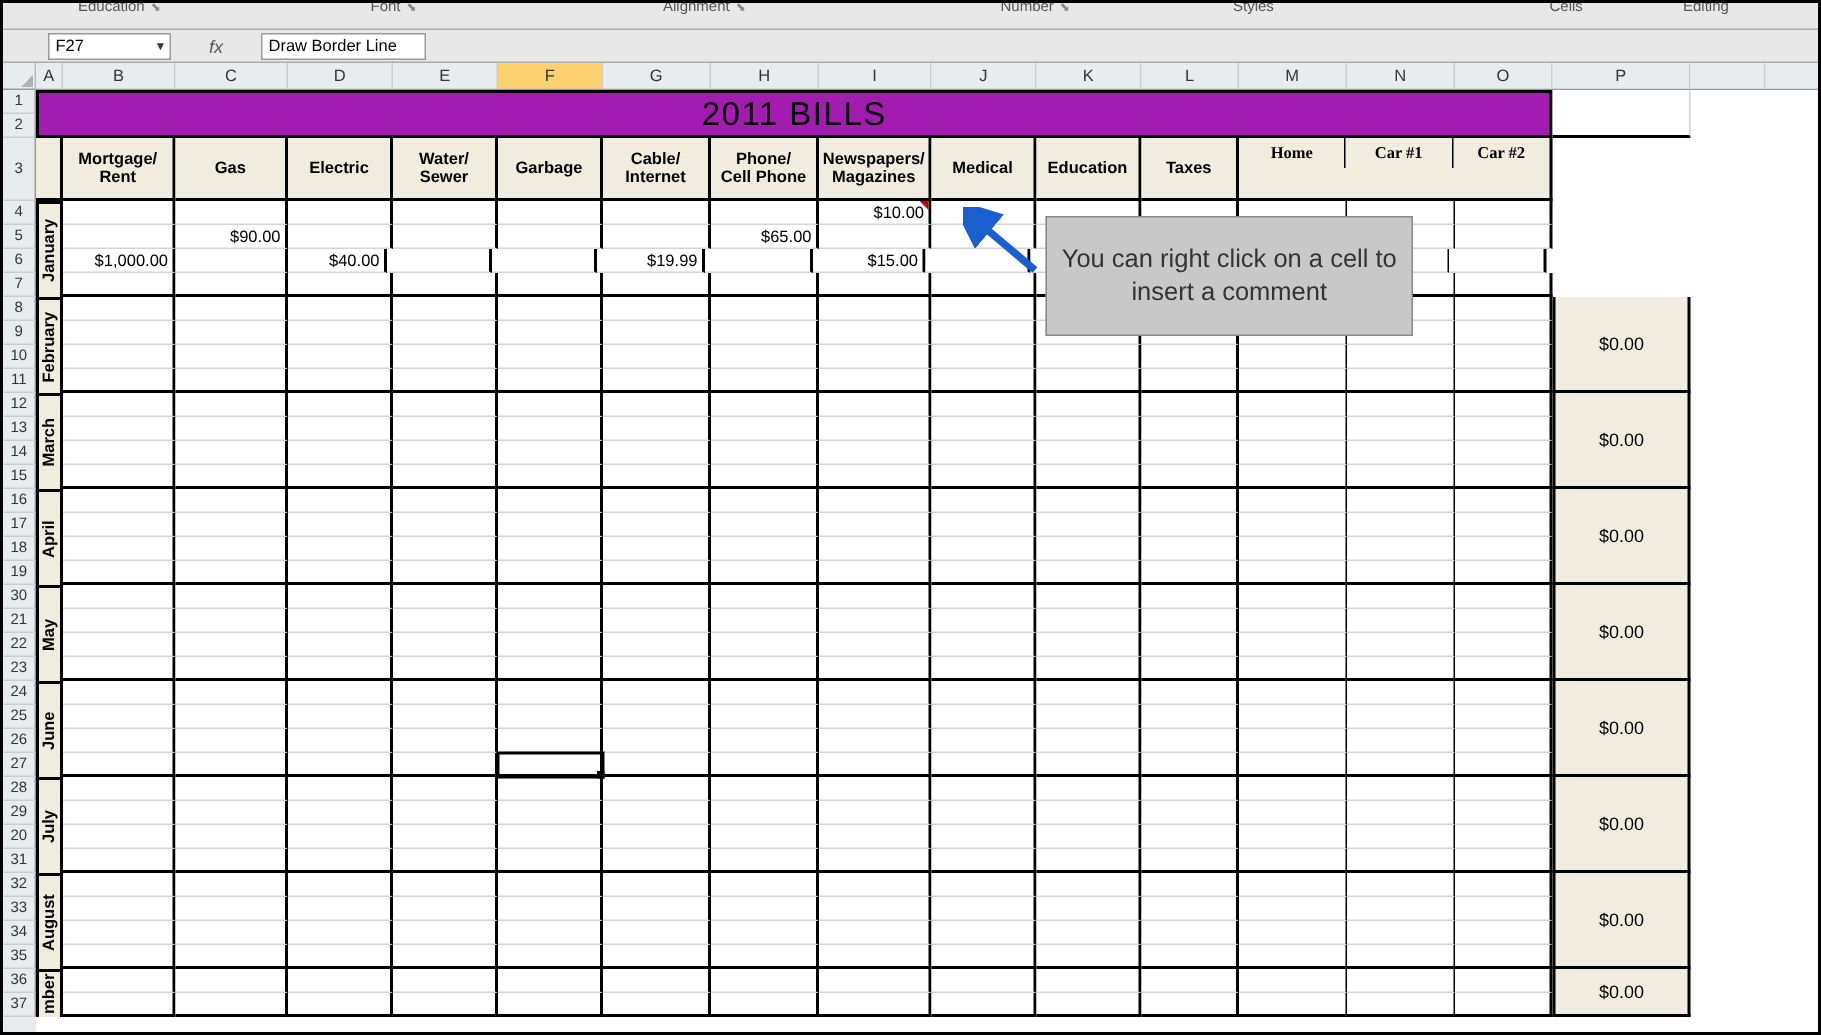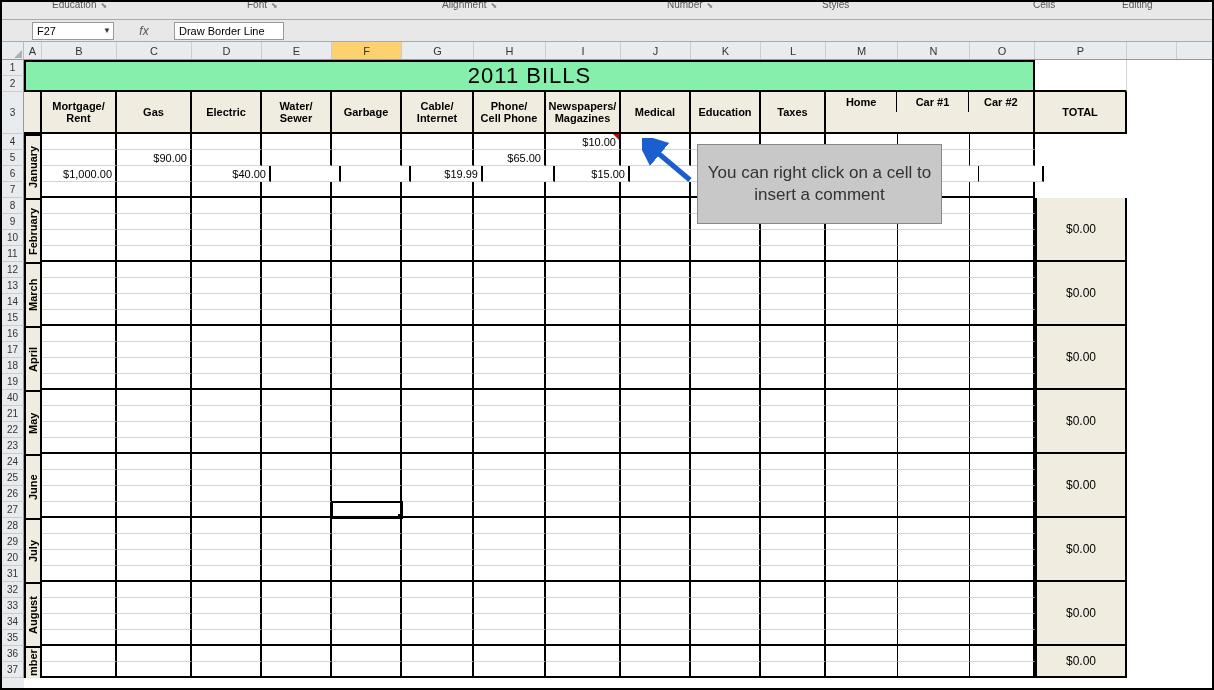--- a/index.html
+++ b/index.html
@@ -147,21 +147,21 @@
     flex-shrink: 0;
     padding: 0 3px;
     font-size: 11px;
     display: flex;
     align-items: center;
     justify-content: flex-end;
     background: #fff;
     position: relative;
   }
   .title-cell {
-    background: #86efac;
+    background: #a21caf;
     font-size: 22px;
     justify-content: center;
     font-family: Arial, sans-serif;
     letter-spacing: 1px;
     border: 2px solid #000;
   }
   .hdr-cell {
     background: #f0ece0;
     justify-content: center;
     text-align: center;
@@ -298,21 +298,21 @@
         <div class="rh" style="height: 16px;">10</div>
         <div class="rh" style="height: 16px;">11</div>
         <div class="rh" style="height: 16px;">12</div>
         <div class="rh" style="height: 16px;">13</div>
         <div class="rh" style="height: 16px;">14</div>
         <div class="rh" style="height: 16px;">15</div>
         <div class="rh" style="height: 16px;">16</div>
         <div class="rh" style="height: 16px;">17</div>
         <div class="rh" style="height: 16px;">18</div>
         <div class="rh" style="height: 16px;">19</div>
-        <div class="rh" style="height: 16px;">40</div>
+        <div class="rh" style="height: 16px;">30</div>
         <div class="rh" style="height: 16px;">21</div>
         <div class="rh" style="height: 16px;">22</div>
         <div class="rh" style="height: 16px;">23</div>
         <div class="rh" style="height: 16px;">24</div>
         <div class="rh" style="height: 16px;">25</div>
         <div class="rh" style="height: 16px;">26</div>
         <div class="rh" style="height: 16px;">27</div>
         <div class="rh" style="height: 16px;">28</div>
         <div class="rh" style="height: 16px;">29</div>
         <div class="rh" style="height: 16px;">20</div>
@@ -341,27 +341,26 @@
           <div class="cell hdr-cell" style="width: 72px; height: 42px; white-space: pre-line;">Cable/
 Internet</div>
           <div class="cell hdr-cell" style="width: 72px; height: 42px; white-space: pre-line;">Phone/
 Cell Phone</div>
           <div class="cell hdr-cell" style="width: 75px; height: 42px; white-space: pre-line;">Newspapers/
 Magazines</div>
           <div class="cell hdr-cell" style="width: 70px; height: 42px; white-space: pre-line;">Medical</div>
           <div class="cell hdr-cell" style="width: 70px; height: 42px; white-space: pre-line;">Education</div>
           <div class="cell hdr-cell" style="width: 65px; height: 42px; white-space: pre-line;">Taxes</div>
           <div style="width: 209px; height: 42px; display: flex; flex-direction: column; border-right: 2px solid rgb(0, 0, 0); border-bottom: 2px solid rgb(0, 0, 0); background: rgb(240, 236, 224);">
-            <div style="display: flex; height: 20px;">
+            <div style="display: flex; height: 20px; font-family: Liberation Serif, serif;">
               <div style="width: 72px; display: flex; align-items: center; justify-content: center; font-weight: bold; font-size: 11px; border-right: 1px solid rgb(0, 0, 0);">Home</div>
               <div style="width: 72px; display: flex; align-items: center; justify-content: center; font-weight: bold; font-size: 11px; border-right: 1px solid rgb(0, 0, 0);">Car #1</div>
               <div style="width: 65px; display: flex; align-items: center; justify-content: center; font-weight: bold; font-size: 11px;">Car #2</div>
             </div>
           </div>
-          <div class="cell hdr-cell" style="width: 92px; height: 42px;">TOTAL</div>
         </div>
         <div class="row">
           <div class="cell month-cell" style="width: 18px; height: 64px;">January</div>
           <div style="display: flex; flex-direction: column;">
             <div class="row">
               <div class="cell " style="width: 75px; height: 16px; border-right: 2px solid rgb(0, 0, 0);"></div>
               <div class="cell " style="width: 75px; height: 16px; border-right: 2px solid rgb(0, 0, 0);"></div>
               <div class="cell " style="width: 70px; height: 16px; border-right: 2px solid rgb(0, 0, 0);"></div>
               <div class="cell " style="width: 70px; height: 16px; border-right: 2px solid rgb(0, 0, 0);"></div>
               <div class="cell " style="width: 70px; height: 16px; border-right: 2px solid rgb(0, 0, 0);"></div>
@@ -387,21 +386,21 @@
               <div class="cell " style="width: 70px; height: 16px; border-right: 2px solid rgb(0, 0, 0);"></div>
               <div class="cell " style="width: 70px; height: 16px; border-right: 2px solid rgb(0, 0, 0);"></div>
               <div class="cell " style="width: 65px; height: 16px; border-right: 2px solid rgb(0, 0, 0);"></div>
               <div class="cell " style="width: 72px; height: 16px; border-right: 1px solid rgb(0, 0, 0);"></div>
               <div class="cell " style="width: 72px; height: 16px; border-right: 1px solid rgb(0, 0, 0);"></div>
               <div class="cell " style="width: 65px; height: 16px; border-right: 2px solid rgb(0, 0, 0);"></div>
             </div>
             <div class="row">
               <div class="cell " style="width: 75px; height: 16px; border-right: 2px solid rgb(0, 0, 0);">$1,000.00</div>
               <div class="cell " style="width: 75px; height: 16px; border-right: 2px solid rgb(0, 0, 0);"></div>
-              <div class="cell " style="width: 79px; height: 16px; border-right: 2px solid rgb(0, 0, 0); padding-left: 48px;">$40.00</div>
+              <div class="cell " style="width: 66px; height: 16px; border-right: 2px solid rgb(0, 0, 0); padding-left: 48px;">$40.00</div>
               <div class="cell " style="width: 70px; height: 16px; border-right: 2px solid rgb(0, 0, 0);"></div>
               <div class="cell " style="width: 70px; height: 16px; border-right: 2px solid rgb(0, 0, 0);"></div>
               <div class="cell " style="width: 72px; height: 16px; border-right: 2px solid rgb(0, 0, 0);">$19.99</div>
               <div class="cell " style="width: 72px; height: 16px; border-right: 2px solid rgb(0, 0, 0);"></div>
               <div class="cell " style="width: 75px; height: 16px; border-right: 2px solid rgb(0, 0, 0);">$15.00</div>
               <div class="cell " style="width: 70px; height: 16px; border-right: 2px solid rgb(0, 0, 0);"></div>
               <div class="cell " style="width: 70px; height: 16px; border-right: 2px solid rgb(0, 0, 0);"></div>
               <div class="cell " style="width: 65px; height: 16px; border-right: 2px solid rgb(0, 0, 0);"></div>
               <div class="cell " style="width: 72px; height: 16px; border-right: 1px solid rgb(0, 0, 0);"></div>
               <div class="cell " style="width: 72px; height: 16px; border-right: 1px solid rgb(0, 0, 0);"></div>

